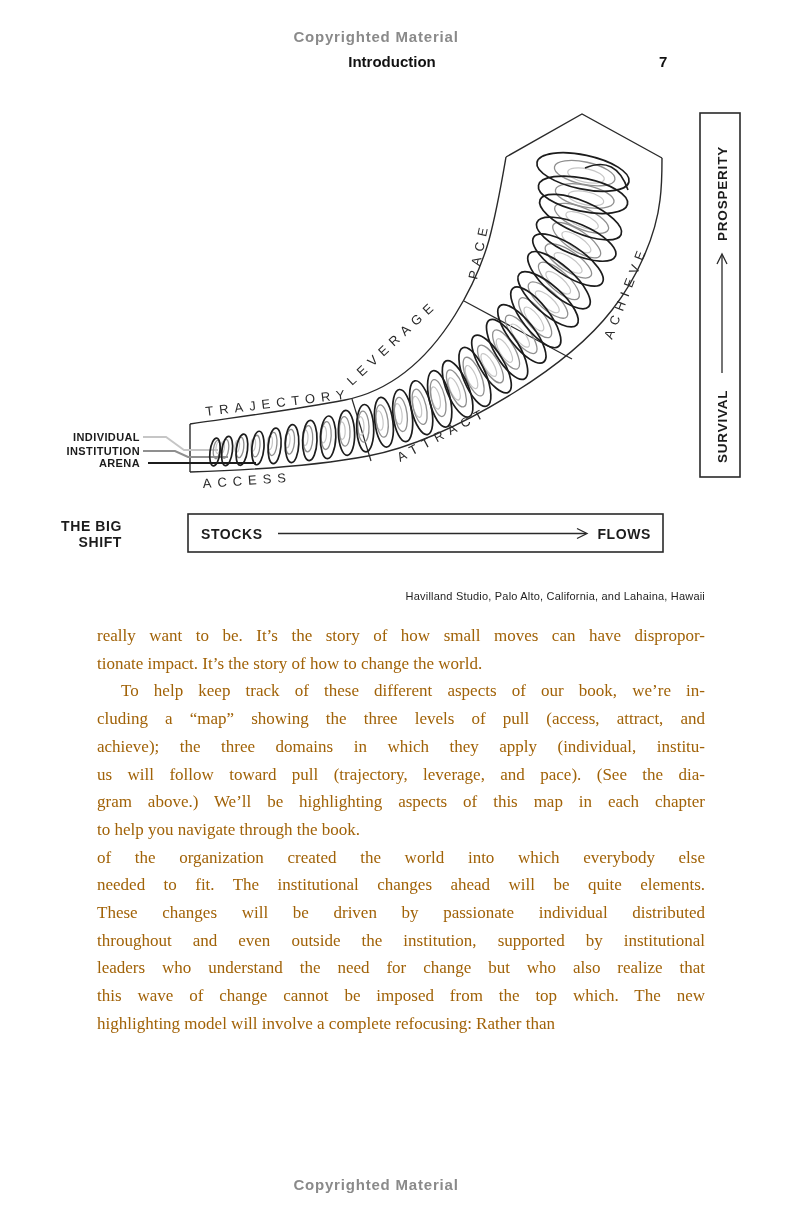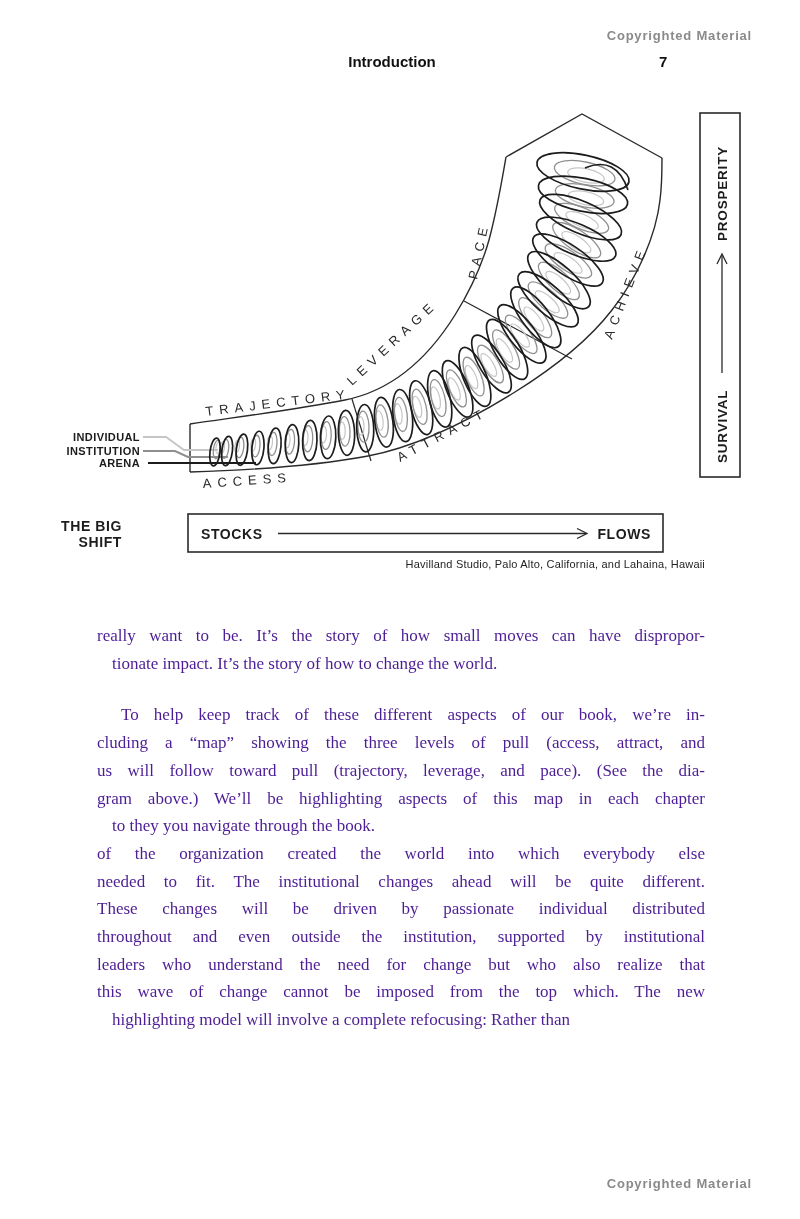--- a/index.html
+++ b/index.html
@@ -3,37 +3,37 @@
 <meta charset="utf-8">
 <style>
   html,body{margin:0;padding:0;}
   body{
     width:800px;height:1219px;position:relative;background:#ffffff;
     font-family:"Liberation Sans", sans-serif;color:#1c1c1c;
     -webkit-font-smoothing:antialiased;
   }
   .abs{position:absolute;}
   
-  .copyline{width:752px;text-align:right;font-size:13px;font-weight:bold;
+  .copyline{width:752px;text-align:center;font-size:15px;font-weight:bold;
     letter-spacing:.8px;color:#8a8a8a;}
   .runhead{width:800px;text-align:center;font-size:15px;font-weight:bold;color:#111;}
   .pagenum{font-size:15px;font-weight:bold;color:#111;}
   
   svg text{font-family:"Liberation Sans", sans-serif;fill:#1c1c1c;}
   .bandword{font-size:13px;letter-spacing:6px;fill:#2a2a2a;}
   .domword{font-size:11px;font-weight:bold;letter-spacing:.4px;}
   .boxword{font-size:14px;font-weight:bold;letter-spacing:.6px;}
   .axisword{font-size:13.5px;font-weight:bold;letter-spacing:.8px;}
   .caption{width:705px;text-align:right;font-size:11px;color:#1f1f1f;letter-spacing:.2px;}
   
   .bodycol{left:97px;top:622px;width:608px;
-    font-family:"Liberation Serif", serif;font-size:17px;line-height:27.7px;color:#4c1d95;}
+    font-family:"Liberation Serif", serif;font-size:17px;line-height:27.7px;color:#a16207;}
   .bline{text-align:justify;text-align-last:justify;white-space:normal;}
-  .bline.last{text-align-last:left;margin-left:15px;}
-  .bline.ind{text-indent:24px;margin-top:24px;}
+  .bline.last{text-align-last:left;}
+  .bline.ind{text-indent:24px;}
 </style>
 </head>
 <body>
 
 <div class="abs copyline" style="top:28px;left:0;">Copyrighted Material</div>
 <div class="abs runhead" style="top:53px;left:-8px;">Introduction</div>
 <div class="abs pagenum" style="top:53px;left:659px;">7</div>
 
 <svg class="abs" style="left:0;top:0;" width="800" height="612" viewBox="0 0 800 612">
 
@@ -172,37 +172,38 @@
       <text class="axisword" x="14" y="27">SURVIVAL</text>
       <g stroke="#2a2a2a" stroke-width="1.3" fill="none">
         <line x1="104" y1="22" x2="222" y2="22"></line>
         <polyline points="213,17 223,22 213,27"></polyline>
       </g>
       <text class="axisword" x="236" y="27">PROSPERITY</text>
     </g>
   </g>
 </svg>
 
-<div class="abs caption" style="top:558px;left:0;">Havilland Studio, Palo Alto, California, and Lahaina, Hawaii</div>
+<div class="abs caption" style="top:590px;left:0;">Havilland Studio, Palo Alto, California, and Lahaina, Hawaii</div>
 
 <div class="abs bodycol">
   <div>
     <div class="bline">really want to be. It’s the story of how small moves can have dispropor-</div>
     <div class="bline last">tionate impact. It’s the story of how to change the world.</div>
   </div>
   <div>
     <div class="bline ind">To help keep track of these different aspects of our book, we’re in-</div>
     <div class="bline">cluding a “map” showing the three levels of pull (access, attract, and</div>
+    <div class="bline">achieve); the three domains in which they apply (individual, institu-</div>
     <div class="bline">us will follow toward pull (trajectory, leverage, and pace). (See the dia-</div>
     <div class="bline">gram above.) We’ll be highlighting aspects of this map in each chapter</div>
-    <div class="bline last">to they you navigate through the book.</div>
+    <div class="bline last">to help you navigate through the book.</div>
   </div>
   <div>
     <div class="bline">of the organization created the world into which everybody else</div>
-    <div class="bline">needed to fit. The institutional changes ahead will be quite different.</div>
+    <div class="bline">needed to fit. The institutional changes ahead will be quite elements.</div>
     <div class="bline">These changes will be driven by passionate individual distributed</div>
     <div class="bline">throughout and even outside the institution, supported by institutional</div>
     <div class="bline">leaders who understand the need for change but who also realize that</div>
     <div class="bline">this wave of change cannot be imposed from the top which. The new</div>
     <div class="bline last">highlighting model will involve a complete refocusing: Rather than</div>
   </div>
 </div>
 
 <div class="abs copyline" style="top:1176px;left:0;">Copyrighted Material</div>
 

